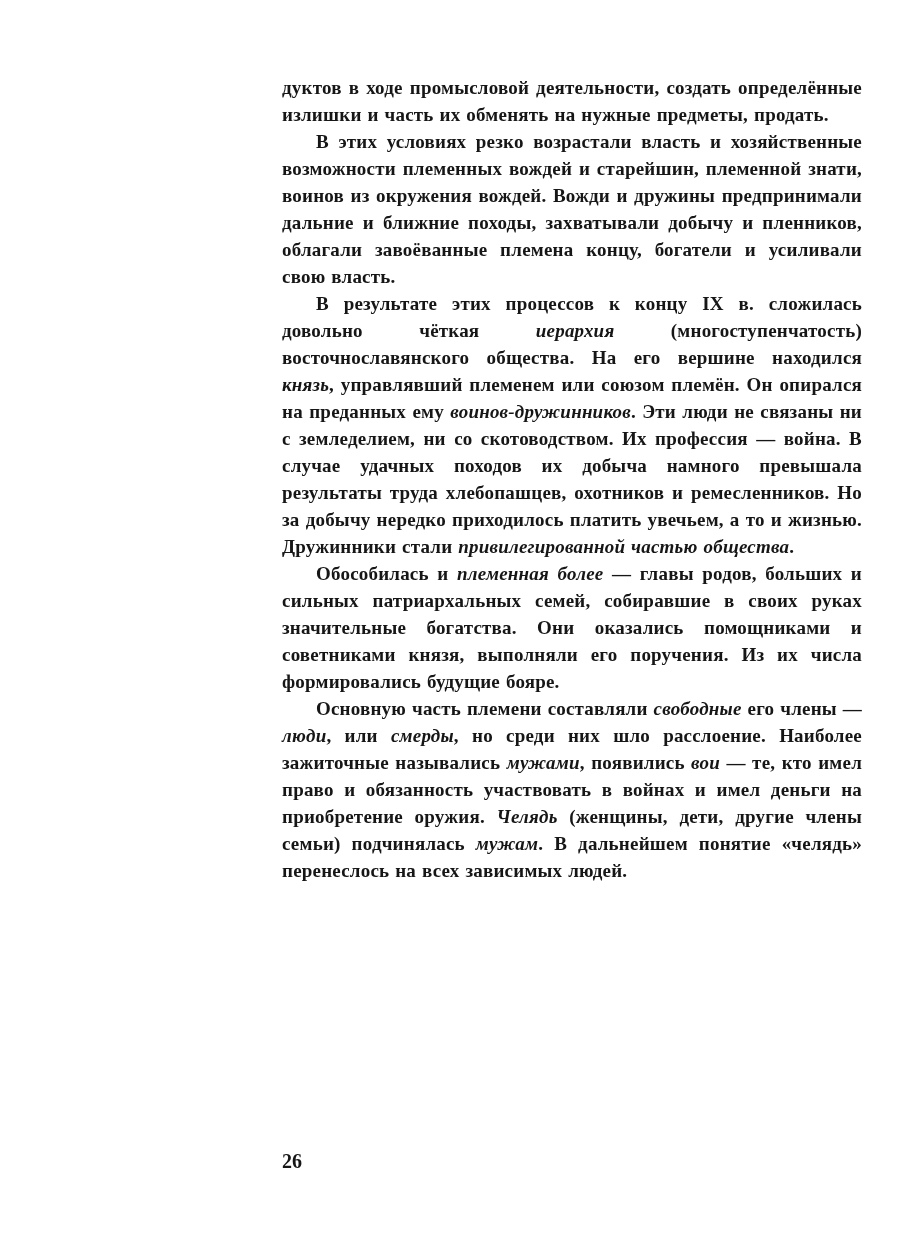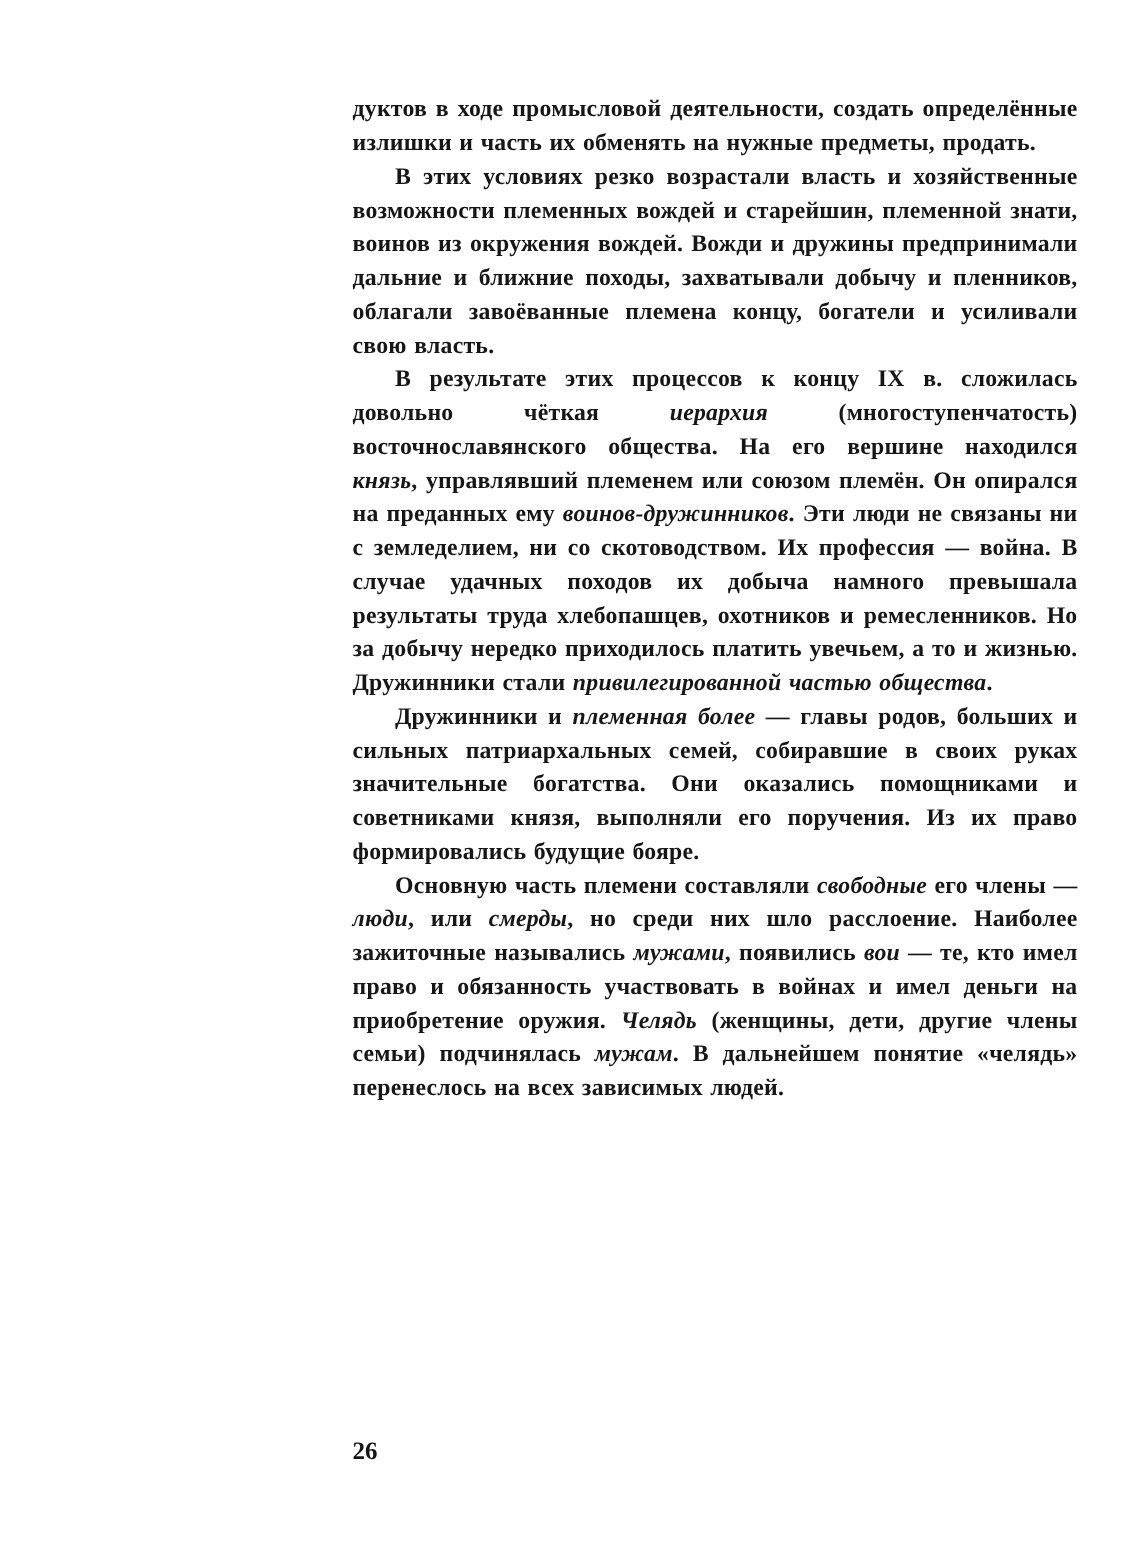--- a/index.html
+++ b/index.html
@@ -61,17 +61,17 @@
   }
 </style>
 </head>
 <body>
 
 <div class="page">
   <div class="text-column">
       <p class="para no-indent"><span>дуктов в ходе промысловой деятельности, создать определённые излишки и часть их обменять на нужные предметы, продать.</span></p>
       <p class="para"><span>В этих условиях резко возрастали власть и хозяйственные возможности племенных вождей и старейшин, племенной знати, воинов из окружения вождей. Вожди и дружины предпринимали дальние и ближние походы, захватывали добычу и пленников, облагали завоёванные племена концу, богатели и усиливали свою власть.</span></p>
       <p class="para"><span>В результате этих процессов к концу IX в. сложилась довольно чёткая </span><span class="it">иерархия</span><span> (многоступенчатость) восточнославянского общества. На его вершине находился </span><span class="it">князь</span><span>, управлявший племенем или союзом племён. Он опирался на преданных ему </span><span class="it">воинов-дружинников</span><span>. Эти люди не связаны ни с земледелием, ни со скотоводством. Их профессия — война. В случае удачных походов их добыча намного превышала результаты труда хлебопашцев, охотников и ремесленников. Но за добычу нередко приходилось платить увечьем, а то и жизнью. Дружинники стали </span><span class="it">привилегированной частью общества</span><span>.</span></p>
-      <p class="para"><span>Дружинники и </span><span class="it">племенная более</span><span> — главы родов, больших и сильных патриархальных семей, собиравшие в своих руках значительные богатства. Они оказались помощниками и советниками князя, выполняли его поручения. Из их право формировались будущие бояре.</span></p>
+      <p class="para"><span>Обособилась и </span><span class="it">племенная более</span><span> — главы родов, больших и сильных патриархальных семей, собиравшие в своих руках значительные богатства. Они оказались помощниками и советниками князя, выполняли его поручения. Из их числа формировались будущие бояре.</span></p>
       <p class="para"><span>Основную часть племени составляли </span><span class="it">свободные</span><span> его члены — </span><span class="it">люди</span><span>, или </span><span class="it">смерды</span><span>, но среди них шло расслоение. Наиболее зажиточные назывались </span><span class="it">мужами</span><span>, появились </span><span class="it">вои</span><span> — те, кто имел право и обязанность участвовать в войнах и имел деньги на приобретение оружия. </span><span class="bit">Челядь</span><span> (женщины, дети, другие члены семьи) подчинялась </span><span class="it">мужам</span><span>. В дальнейшем понятие «челядь» перенеслось на всех зависимых людей.</span></p>
     </div>
   <div class="page-number">26</div>
 </div>
 
 </body></html>

